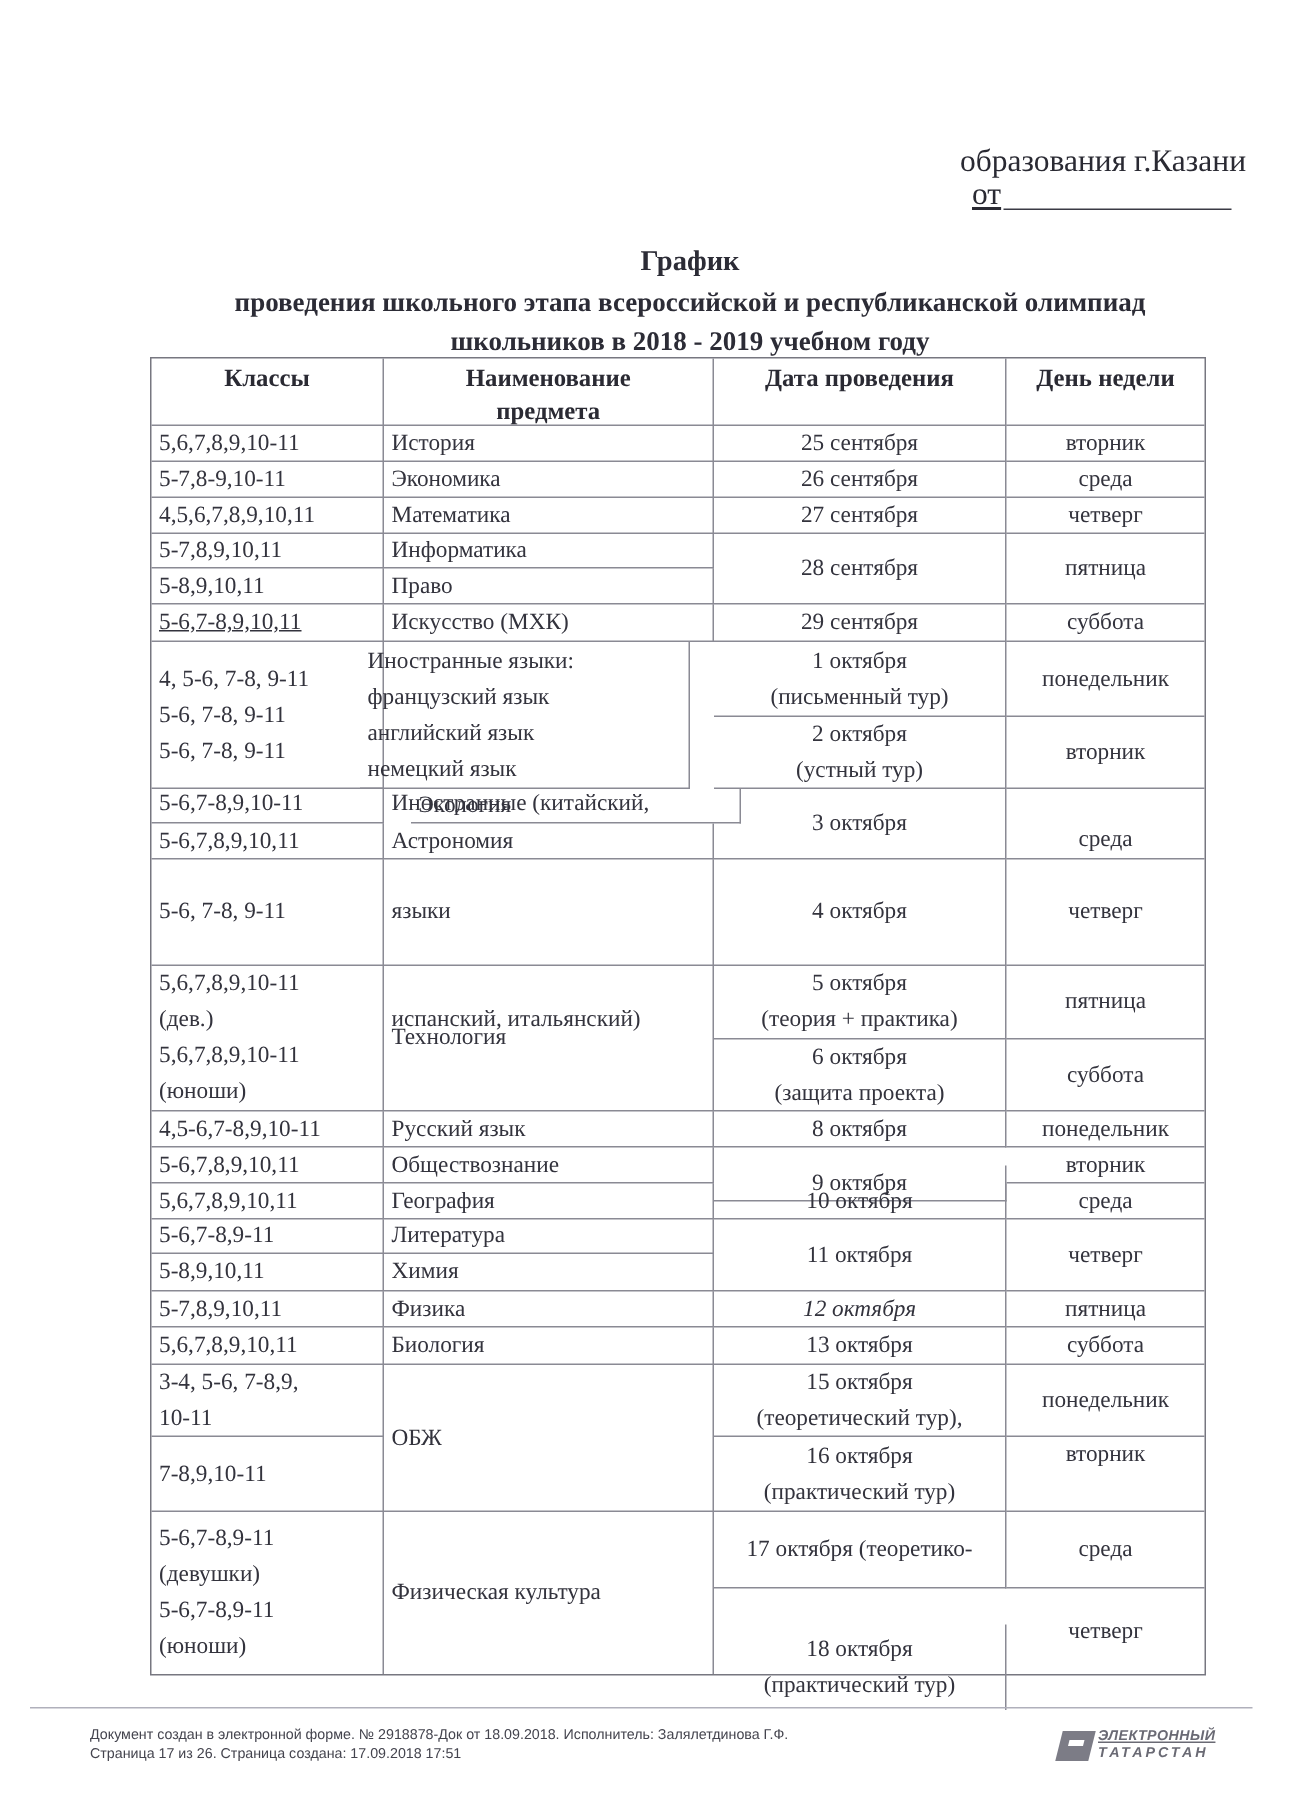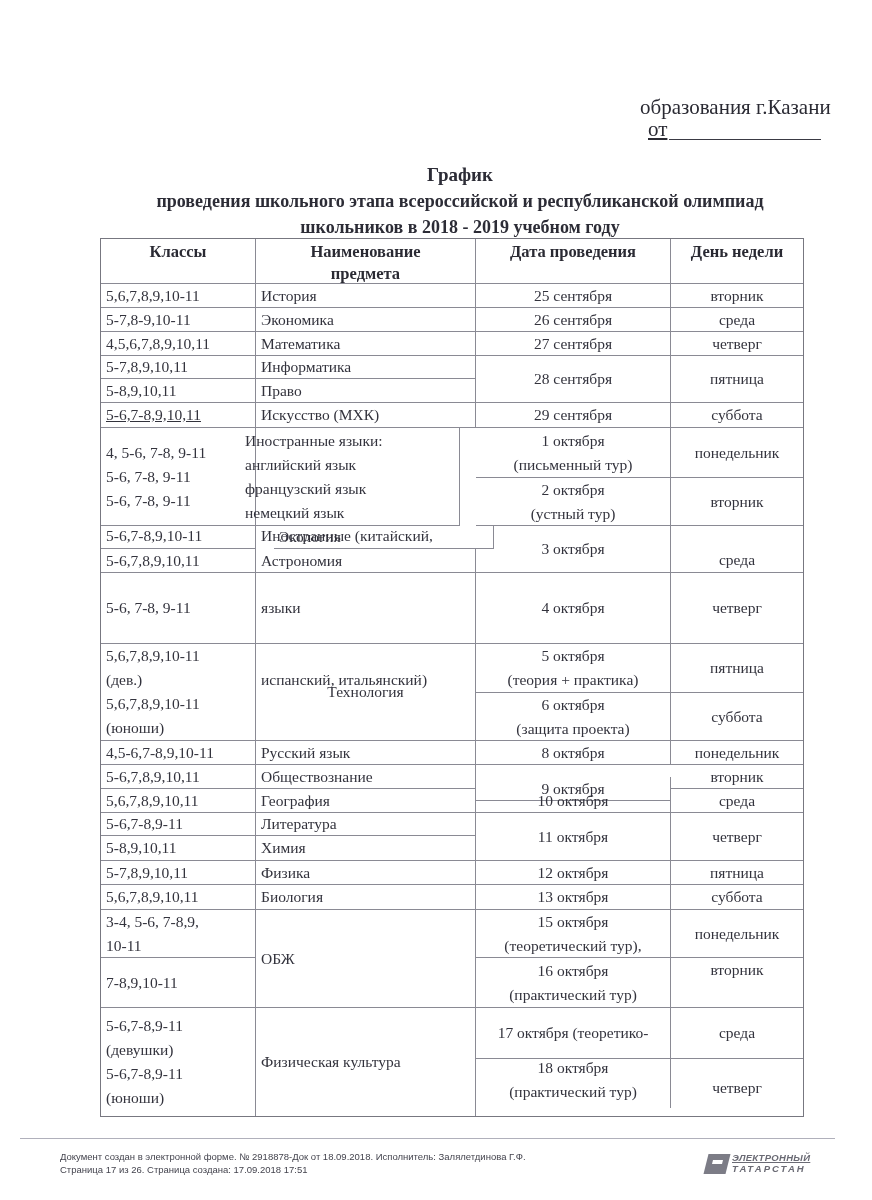--- a/index.html
+++ b/index.html
@@ -156,22 +156,22 @@
     <div class="cell center vcenter lastcol" style="left: 570px; width: 132px; top: 164px; height: 25px;">
       <span class="ln">суббота</span>
     </div>
     <div class="cell vcenter" style="left: 0px; width: 155px; top: 189px; height: 98px;">
       <span class="ln">4, 5-6, 7-8, 9-11</span>
       <span class="ln">5-6, 7-8, 9-11</span>
       <span class="ln">5-6, 7-8, 9-11</span>
     </div>
     <div class="cell vcenter" style="left: 139px; width: 220px; top: 189px; height: 98px;">
       <span class="ln">Иностранные языки:</span>
+      <span class="ln">французский язык</span>
       <span class="ln">английский язык</span>
-      <span class="ln">французский язык</span>
       <span class="ln">немецкий язык</span>
     </div>
     <div class="cell center vcenter" style="left: 375px; width: 195px; top: 189px; height: 50px;">
       <span class="ln">1 октября</span>
       <span class="ln">(письменный тур)</span>
     </div>
     <div class="cell center vcenter lastcol" style="left: 570px; width: 132px; top: 189px; height: 50px;">
       <span class="ln">понедельник</span>
     </div>
     <div class="cell center vcenter" style="left: 375px; width: 195px; top: 239px; height: 48px;">
@@ -212,21 +212,21 @@
     </div>
     <div class="cell center vcenter lastcol" style="left: 570px; width: 132px; top: 334px; height: 71px;">
       <span class="ln">четверг</span>
     </div>
     <div class="cell vcenter" style="left: 0px; width: 155px; top: 405px; height: 97px;">
       <span class="ln">5,6,7,8,9,10-11</span>
       <span class="ln">(дев.)</span>
       <span class="ln">5,6,7,8,9,10-11</span>
       <span class="ln">(юноши)</span>
     </div>
-    <div class="cell vcenter" style="left: 155px; width: 220px; top: 405px; height: 97px; text-align: center;">
+    <div class="cell vcenter" style="left: 155px; width: 220px; top: 405px; height: 97px;">
       <span class="ln">Технология</span>
     </div>
     <div class="cell center vcenter" style="left: 375px; width: 195px; top: 405px; height: 49px;">
       <span class="ln">5 октября</span>
       <span class="ln">(теория + практика)</span>
     </div>
     <div class="cell center vcenter lastcol" style="left: 570px; width: 132px; top: 405px; height: 49px;">
       <span class="ln">пятница</span>
     </div>
     <div class="cell center vcenter" style="left: 375px; width: 195px; top: 454px; height: 48px;">
@@ -289,21 +289,21 @@
     </div>
     <div class="cell center vcenter lastcol" style="left: 570px; width: 132px; top: 574px; height: 48px;">
       <span class="ln">четверг</span>
     </div>
     <div class="cell vcenter" style="left: 0px; width: 155px; top: 622px; height: 24px;">
       <span class="ln">5-7,8,9,10,11</span>
     </div>
     <div class="cell vcenter" style="left: 155px; width: 220px; top: 622px; height: 24px;">
       <span class="ln">Физика</span>
     </div>
-    <div class="cell center vcenter" style="left: 375px; width: 195px; top: 622px; height: 24px;">
+    <div class="cell center vcenter" style="left: 375px; width: 195px; top: 622px; height: 24px; font-style: italic;">
       <span class="ln">12 октября</span>
     </div>
     <div class="cell center vcenter lastcol" style="left: 570px; width: 132px; top: 622px; height: 24px;">
       <span class="ln">пятница</span>
     </div>
     <div class="cell vcenter" style="left: 0px; width: 155px; top: 646px; height: 25px;">
       <span class="ln">5,6,7,8,9,10,11</span>
     </div>
     <div class="cell vcenter" style="left: 155px; width: 220px; top: 646px; height: 25px;">
       <span class="ln">Биология</span>
@@ -346,21 +346,21 @@
     </div>
     <div class="cell vcenter lastrow" style="left: 155px; width: 220px; top: 769px; height: 108px;">
       <span class="ln">Физическая культура</span>
     </div>
     <div class="cell center vcenter" style="left: 375px; width: 195px; top: 769px; height: 51px;">
       <span class="ln">17 октября (теоретико-</span>
     </div>
     <div class="cell center vcenter lastcol" style="left: 570px; width: 132px; top: 769px; height: 51px;">
       <span class="ln">среда</span>
     </div>
-    <div class="cell center vcenter lastrow" style="left: 375px; width: 195px; top: 812px; height: 57px; align-items: center;">
+    <div class="cell center vcenter lastrow" style="left: 375px; width: 195px; top: 844px; height: 57px; align-items: center;">
       <span class="ln">18 октября</span>
       <span class="ln">(практический тур)</span>
     </div>
     <div class="cell center vcenter lastcol lastrow" style="left: 570px; width: 132px; top: 820px; height: 57px;">
       <span class="ln">четверг</span>
     </div>
   </div>
 
 <div id="footer-rule" class="abs"></div>
 <div id="footer-text" class="abs">

